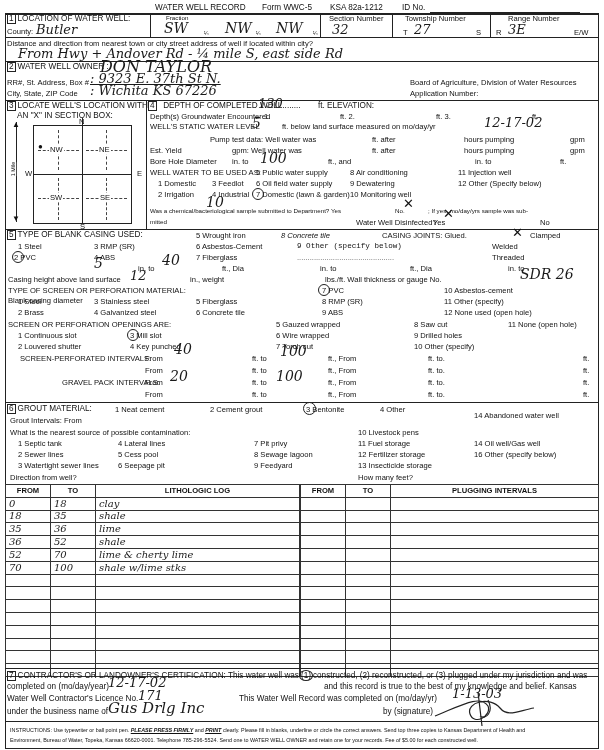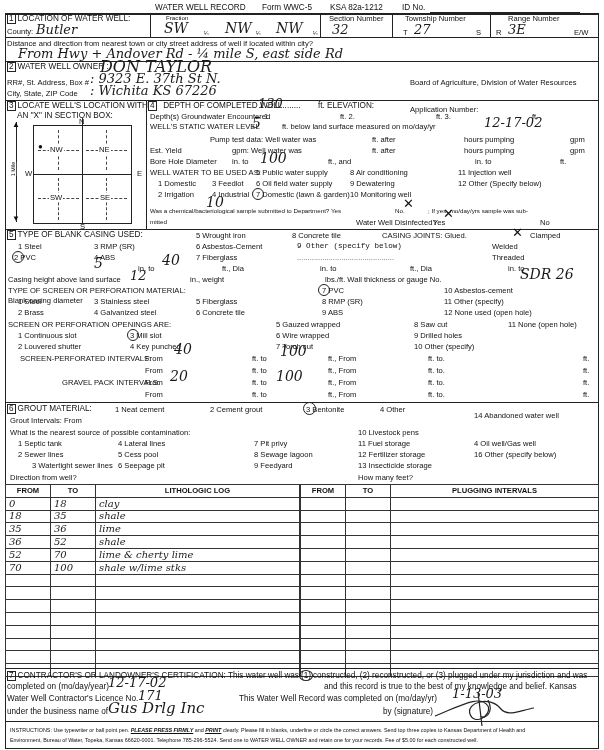--- a/index.html
+++ b/index.html
@@ -64,25 +64,25 @@
 <div class="abs" style="left:574px;top:28px;">E/W</div>
 
 <div class="hline" style="left:5px;top:37px;width:594px;"></div>
 <div class="abs" style="left:7px;top:39px;">Distance and direction from nearest town or city street address of well if located within city?</div>
 <div class="abs hw" style="left:18px;top:46px;font-size:13px;">From Hwy + Andover Rd - ¼ mile S, east side Rd</div>
 
 <div class="hline" style="left:5px;top:61px;width:594px;"></div>
 <div class="abs hdr" style="left:7px;top:62px;"><span class="secnum">2</span><span>WATER WELL OWNER :</span></div>
 <div class="abs hw" style="left:100px;top:57px;font-size:16px;text-align:center;">DON TAYLOR</div>
 <div class="abs" style="left:7px;top:78px;">RR#, St. Address, Box #</div>
-<div class="abs hw" style="left:90px;top:71px;font-size:13px;">: 9323 E. 37th St N.</div>
+<div class="abs hw" style="left:90px;top:71px;font-size:13px;text-decoration:underline;">: 9323 E. 37th St N.</div>
 <div class="abs" style="left:7px;top:89px;">City, State, ZIP Code</div>
 <div class="abs hw" style="left:90px;top:83px;font-size:13px;">: Wichita KS 67226</div>
 <div class="abs" style="left:410px;top:78px;">Board of Agriculture, Division of Water Resources</div>
-<div class="abs" style="left:410px;top:89px;margin-top:16px;">Application Number:</div>
+<div class="abs" style="left:410px;top:89px;">Application Number:</div>
 
 <div class="hline" style="left:5px;top:100px;width:594px;"></div>
 <div class="abs hdr" style="left:7px;top:101px;"><span class="secnum">3</span><span>LOCATE WELL'S LOCATION WITH</span></div>
 <div class="abs hdr" style="left:17px;top:111px;">AN "X" IN SECTION BOX:</div>
 <div class="vline" style="left:146px;top:100px;height:129px;"></div>
 
 <div class="abs" style="left:12px;top:122px;width:10px;height:100px;">
   <div style="position:absolute;left:4px;top:0;width:0;height:100px;border-left:1px solid #222;"></div>
   <div style="position:absolute;left:0;top:-2px;font-size:8px;">▲</div>
   <div style="position:absolute;left:0;top:92px;font-size:8px;">▼</div>
@@ -166,21 +166,21 @@
 
 <div class="hline" style="left:5px;top:229px;width:594px;"></div>
 <div class="abs hdr" style="left:7px;top:230px;"><span class="secnum">5</span><span>TYPE OF BLANK CASING USED:</span></div>
 <div class="abs" style="left:18px;top:242px;">1 Steel</div>
 <div class="abs" style="left:14px;top:253px;"><span class="circle" style="position:absolute;left:-2px;top:-2px;width:10px;height:10px;padding:0;"></span><span>2 PVC</span></div>
 <div class="abs" style="left:94px;top:242px;">3 RMP (SR)</div>
 <div class="abs" style="left:94px;top:253px;">4 ABS</div>
 <div class="abs" style="left:196px;top:231px;">5 Wrought iron</div>
 <div class="abs" style="left:196px;top:242px;">6 Asbestos-Cement</div>
 <div class="abs" style="left:196px;top:253px;">7 Fiberglass</div>
-<div class="abs" style="left:292px;top:231px;">8 Concrete tile</div>
+<div class="abs" style="left:281px;top:231px;font-style:italic;">8 Concrete tile</div>
 <div class="abs" style="left:297px;top:242px;font-family:Liberation Mono, monospace;">9 Other (specify below)</div>
 <div class="abs" style="left:297px;top:253px;color:#555;">..............................................</div>
 <div class="abs" style="left:382px;top:231px;">CASING JOINTS: Glued.</div>
 <div class="abs x-mark" style="left:512px;top:225px;">✕</div>
 <div class="abs" style="left:530px;top:231px;">Clamped</div>
 <div class="abs" style="left:492px;top:242px;">Welded</div>
 <div class="abs" style="left:492px;top:253px;">Threaded</div>
 
 <div class="abs" style="left:8px;top:264px;margin-top:32px;">Blank casing diameter</div>
 <div class="abs hw" style="left:94px;top:255px;font-size:14px;">5</div>
@@ -262,27 +262,27 @@
 <div class="abs" style="left:380px;top:405px;">4 Other</div>
 <div class="abs" style="left:10px;top:416px;">Grout Intervals:  From</div>
 <div class="abs" style="left:10px;top:428px;">What is the nearest source of possible contamination:</div>
 <div class="abs" style="left:358px;top:428px;">10 Livestock pens</div>
 <div class="abs" style="left:474px;top:404px;margin-top:7px;">14 Abandoned water well</div>
 
 <div class="abs" style="left:18px;top:439px;">1 Septic tank</div>
 <div class="abs" style="left:118px;top:439px;">4 Lateral lines</div>
 <div class="abs" style="left:254px;top:439px;">7 Pit privy</div>
 <div class="abs" style="left:358px;top:439px;">11 Fuel storage</div>
-<div class="abs" style="left:474px;top:439px;">4 Oil well/Gas well</div>
+<div class="abs" style="left:474px;top:439px;">14 Oil well/Gas well</div>
 <div class="abs" style="left:18px;top:450px;">2 Sewer lines</div>
 <div class="abs" style="left:118px;top:450px;">5 Cess pool</div>
 <div class="abs" style="left:254px;top:450px;">8 Sewage lagoon</div>
 <div class="abs" style="left:358px;top:450px;">12 Fertilizer storage</div>
 <div class="abs" style="left:474px;top:450px;">16 Other (specify below)</div>
-<div class="abs" style="left:32px;top:461px;">3 Watertight sewer lines</div>
+<div class="abs" style="left:18px;top:461px;">3 Watertight sewer lines</div>
 <div class="abs" style="left:118px;top:461px;">6 Seepage pit</div>
 <div class="abs" style="left:254px;top:461px;">9 Feedyard</div>
 <div class="abs" style="left:358px;top:461px;">13 Insecticide storage</div>
 <div class="abs" style="left:10px;top:473px;">Direction from well?</div>
 <div class="abs" style="left:358px;top:473px;">How many feet?</div>
 
 <table class="log" style="left:5px;top:484px;width:295px;">
   <thead>
     <tr>
       <th style="width:38px;">FROM</th>

